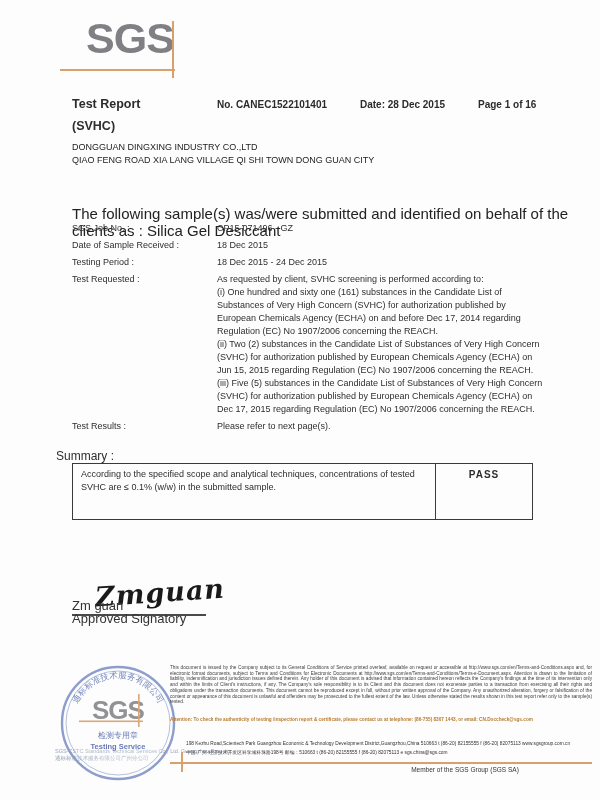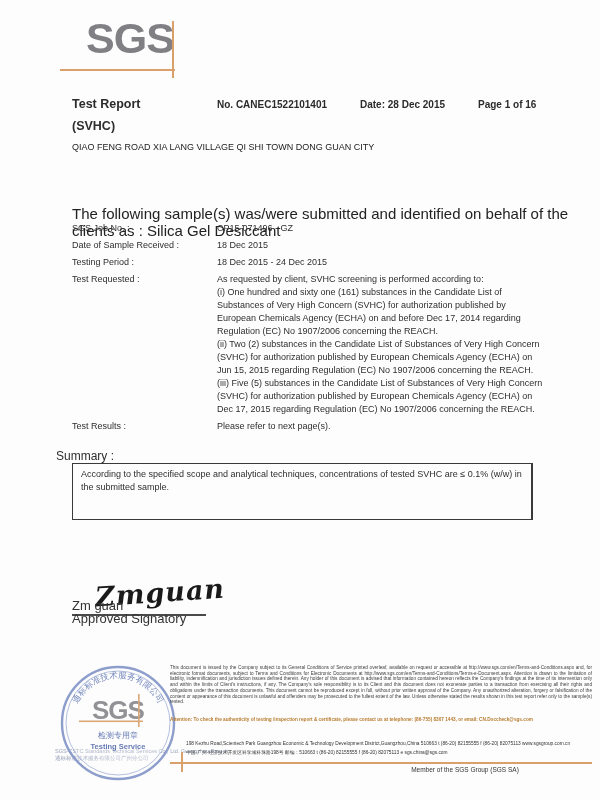--- a/index.html
+++ b/index.html
@@ -61,20 +61,21 @@
 
   <div class="hdr">
     <span class="t1">Test Report</span>
     <span class="no">No. CANEC1522101401</span>
     <span class="date">Date: 28 Dec 2015</span>
     <span class="page-n">Page 1 of 16</span>
   </div>
   <div class="svhc">(SVHC)</div>
 
   <div class="client">
+    <div>DONGGUAN DINGXING INDUSTRY CO.,LTD</div>
     <div>QIAO FENG ROAD XIA LANG VILLAGE QI SHI TOWN DONG GUAN CITY</div>
   </div>
 
   <div class="intro">The following sample(s) was/were submitted and identified on behalf of the clients as : Silica Gel Desiccant</div>
 
   <div class="fields">
     <div class="frow">
       <div class="lab">SGS Job No. :</div>
       <div class="val">CP15-071496 - GZ</div>
     </div>
@@ -95,20 +96,21 @@
     </div>
     <div class="frow">
       <div class="lab">Test Results :</div>
       <div class="val">Please refer to next page(s).</div>
     </div>
   </div>
 
   <div class="summary-label">Summary :</div>
   <div class="sumtable">
     <div class="cell-text">According to the specified scope and analytical techniques, concentrations of tested SVHC are ≤ 0.1% (w/w) in the submitted sample.</div>
+    <div class="cell-pass">PASS</div>
   </div>
 
   <div class="sig-script">Zmguan</div>
   <div class="sig-line"></div>
   <div class="sig-name">
     <div>Zm guan</div>
     <div>Approved Signatory</div>
   </div>
 
   <div class="footer-co">

